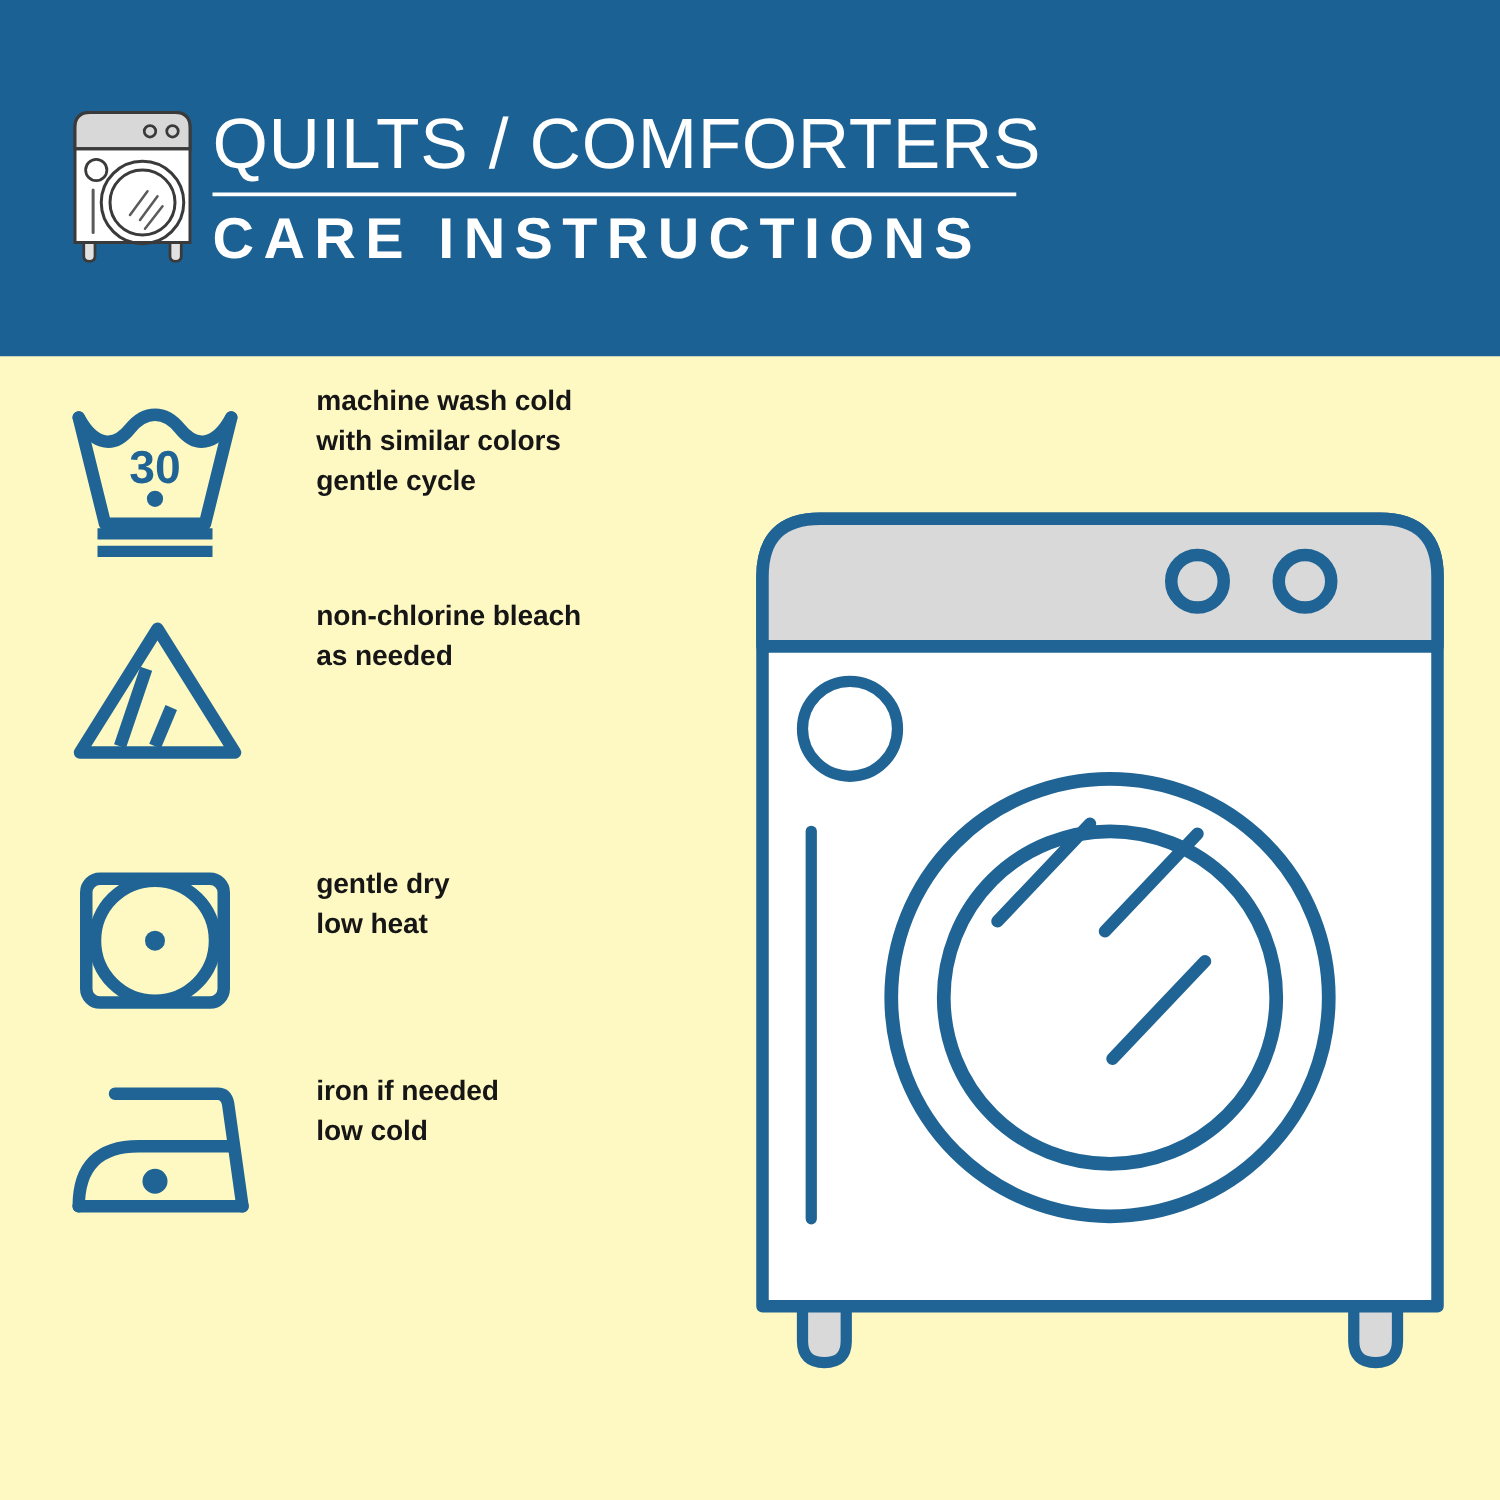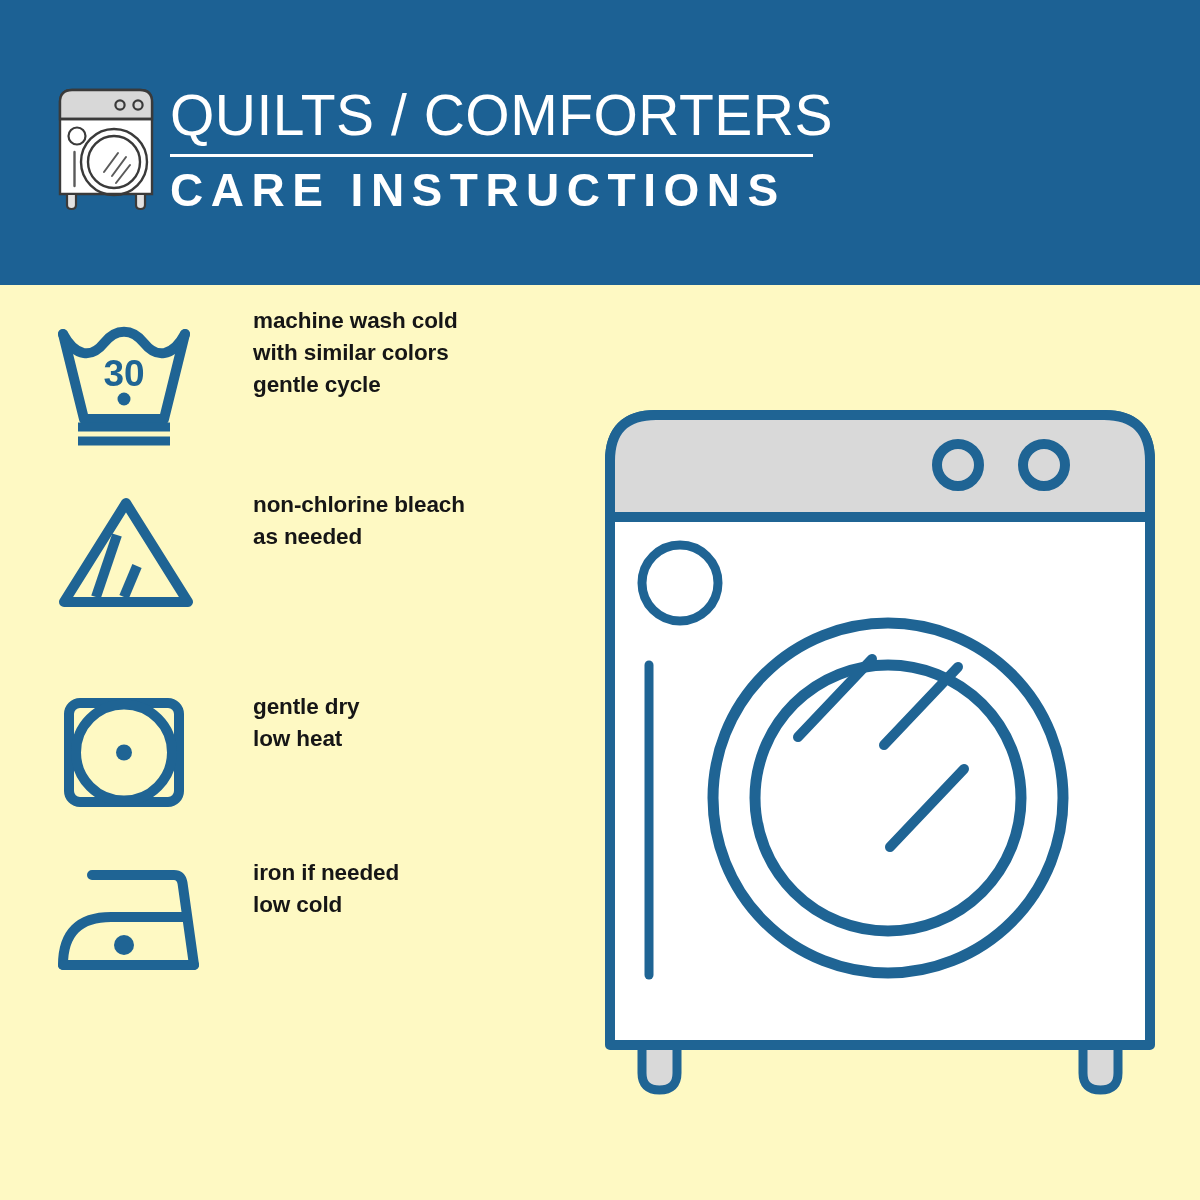--- a/index.html
+++ b/index.html
@@ -138,21 +138,21 @@
       <div class="care-icon">
         <svg width="136" height="120" viewBox="0 0 136 120">
 
           <path d="M68 9 L 130 108 L 6 108 Z" fill="none" stroke="#1f6494" stroke-width="10" stroke-linejoin="round"></path>
 
           <line x1="59" y1="41" x2="38" y2="103" stroke="#1f6494" stroke-width="10" stroke-linecap="butt"></line>
 
           <line x1="79" y1="72" x2="66" y2="103" stroke="#1f6494" stroke-width="10" stroke-linecap="butt"></line>
         </svg>
       </div>
-      <div class="care-text" style="top:34px;">non-chlorine bleach
+      <div class="care-text" style="top:22px;">non-chlorine bleach
 as needed</div>
     </div>
 
     <div class="care-row row-dry">
       <div class="care-icon">
         <svg width="136" height="120" viewBox="0 0 136 120">
           <rect x="11" y="9" width="110" height="99" rx="11" ry="11" fill="none" stroke="#1f6494" stroke-width="10"></rect>
           <circle cx="66" cy="58.5" r="48" fill="none" stroke="#1f6494" stroke-width="10"></circle>
           <circle cx="66" cy="58.5" r="8" fill="#1f6494"></circle>
         </svg>

